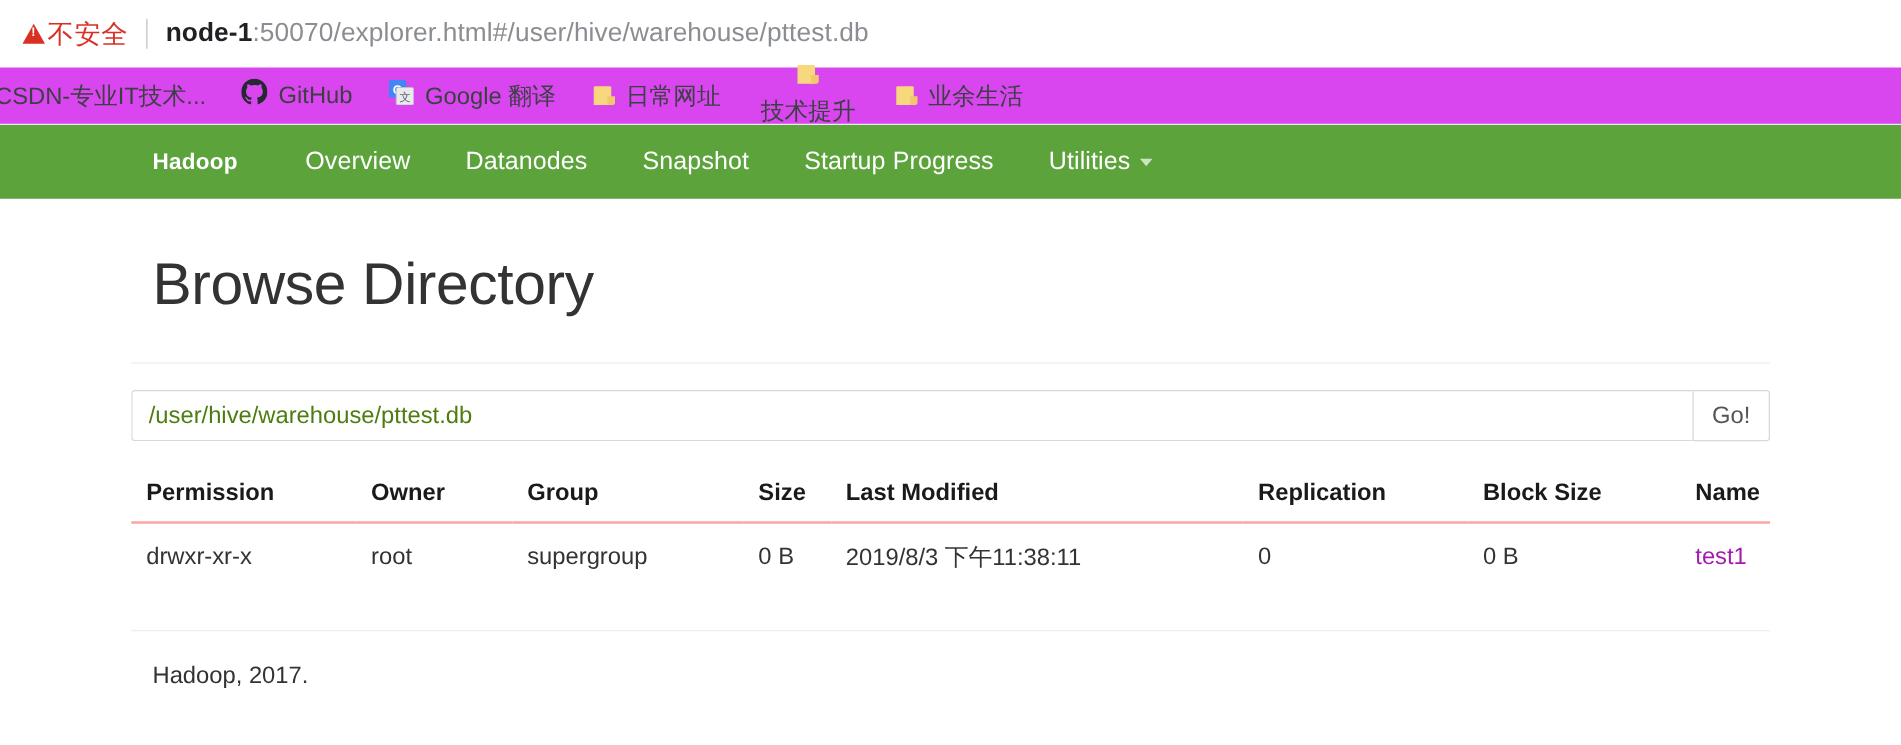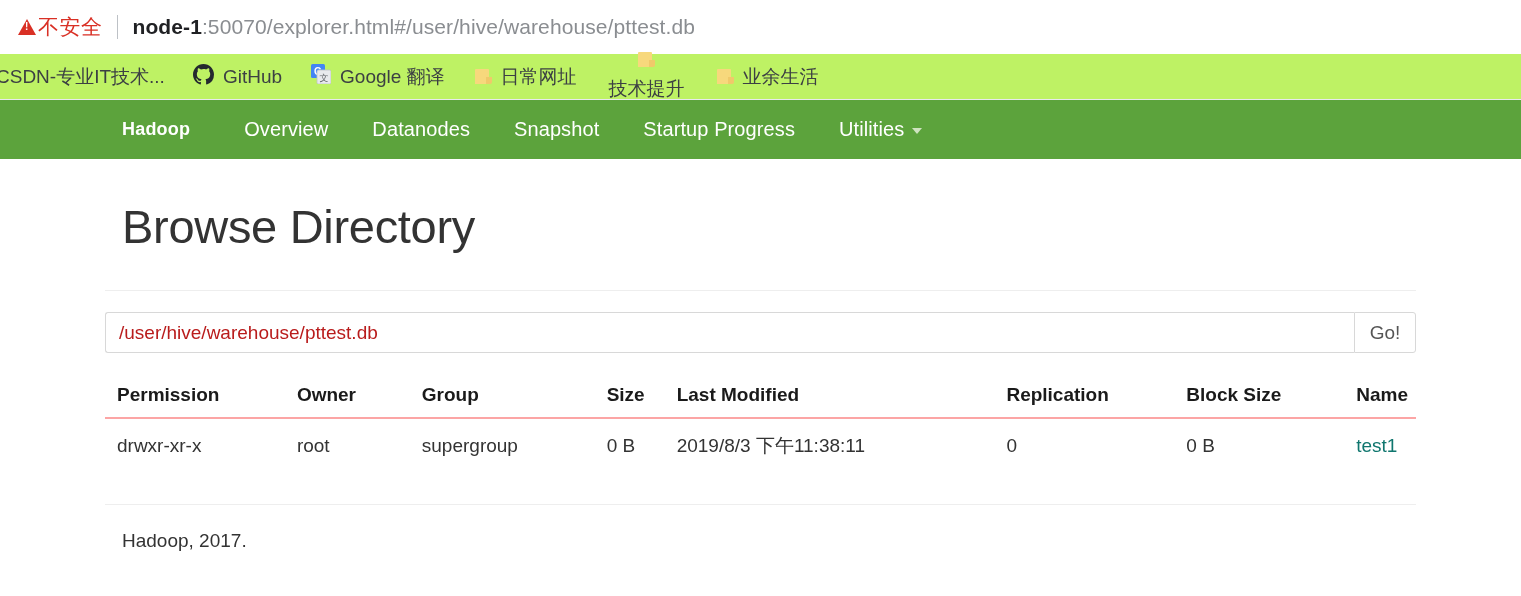--- a/index.html
+++ b/index.html
@@ -67,21 +67,21 @@
   }
   #url-host {
     color: #202124;
     font-weight: 600;
   }
 
   #bookmarks-row {
     height: 46px;
     display: flex;
     align-items: center;
-    background: #bef264;
+    background: #d946ef;
     padding-left: 0px;
     border-bottom: 1px solid #e8eaed;
   }
   .bookmark {
     display: flex;
     align-items: center;
     gap: 9px;
     font-size: 19px;
     color: #3c4043;
     white-space: nowrap;
@@ -176,21 +176,21 @@
     margin-right: -17px;
   }
   #path-input {
     flex: 1;
     height: 41px;
     border: 1px solid #d8d8d8;
     border-right: none;
     border-radius: 3px 0 0 3px;
     padding: 0 13px;
     font-size: 19px;
-    color: #b91c1c;
+    color: #4d7c0f;
     font-family: "Liberation Sans", sans-serif;
     outline: none;
     background: #ffffff;
   }
   #go-button {
     width: 62px;
     height: 41px;
     border: 1px solid #d8d8d8;
     border-radius: 0 3px 3px 0;
     background: #ffffff;
@@ -226,21 +226,21 @@
   #file-table tbody tr { border-bottom: 1px solid transparent; }
   .col-perm   { width: 180px; }
   .col-owner  { width: 125px; }
   .col-group  { width: 185px; }
   .col-size   { width: 70px; }
   .col-mod    { width: 330px; }
   .col-repl   { width: 180px; }
   .col-block  { width: 170px; }
   .col-name   { width: auto; }
   .name-link {
-    color: #0f766e;
+    color: #a21caf;
     text-decoration: none;
     cursor: pointer;
   }
 
   #footer-rule {
     height: 1px;
     background: #eeeeee;
     margin-left: -17px;
     margin-right: -17px;
     margin-top: 30px;

